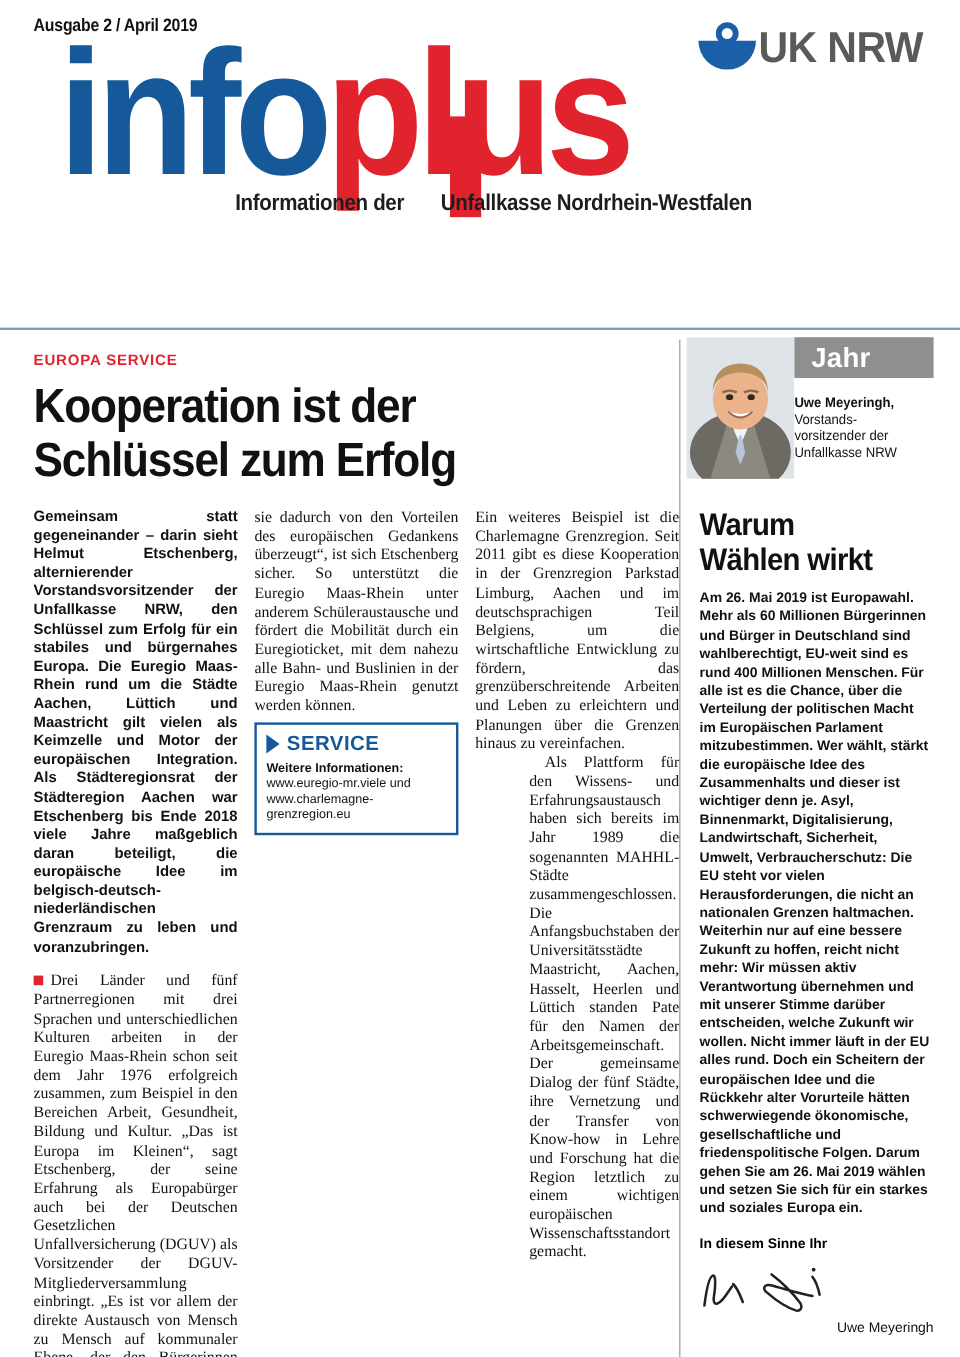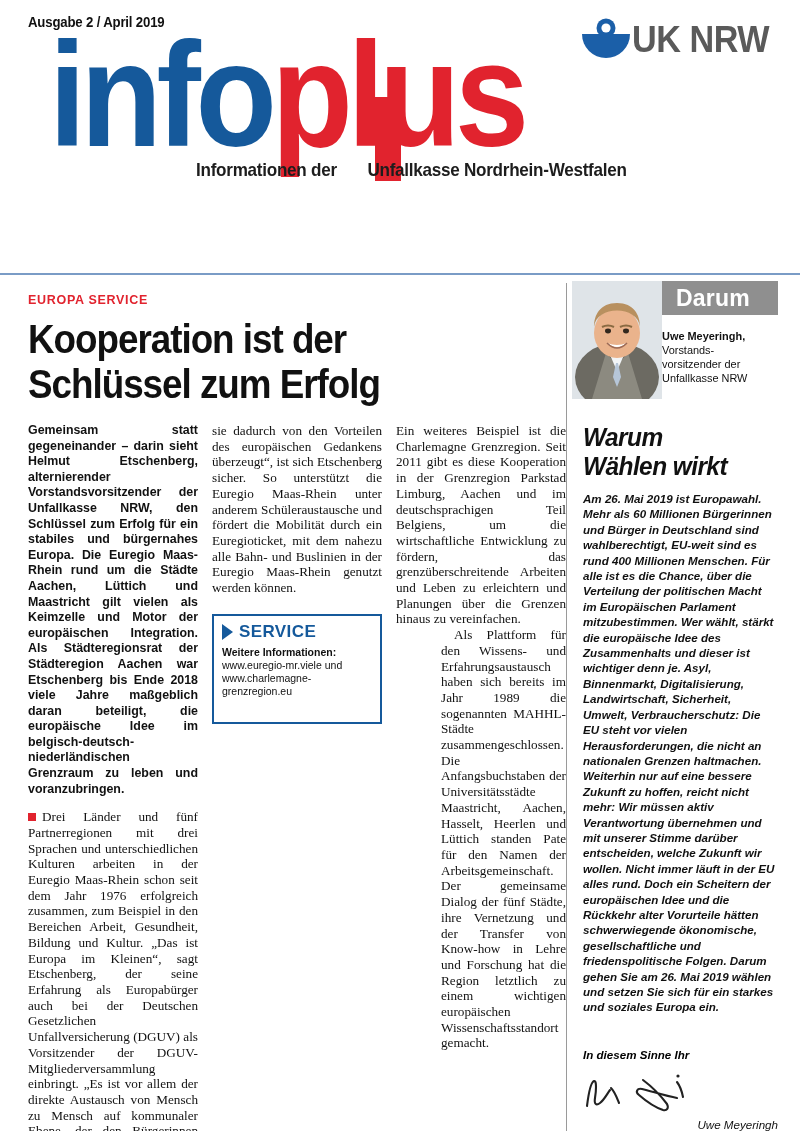--- a/index.html
+++ b/index.html
@@ -114,21 +114,21 @@
     align-items: flex-start;
   }
   .main-col { width: 538px; flex: 0 0 538px; }
   .divider-v {
     width: 1px;
     background: #9a9a9a;
     align-self: stretch;
     margin: 8px 0 0 0;
     flex: 0 0 1px;
   }
-  .side-col { flex: 1 1 auto; padding-left: 16px; font-style: italic; }
+  .side-col { flex: 1 1 auto; padding-left: 16px; }
   .portrait-wrap {
     position: absolute;
     right: 22px;
     top: 6px;
     display: flex;
     align-items: flex-start;
   }
   .portrait {
     width: 90px; height: 118px;
     display:block;
@@ -209,22 +209,22 @@
     display: inline-block;
     width: 8px; height: 8px;
     background: #e1232e;
     margin-right: 6px;
     position: relative;
     top: 0px;
   }
 
   .service-box {
     border: 2px solid #15599b;
-    padding: 6px 8px 24px 8px;
-    margin: 18px 0 7px 0;
+    padding: 6px 8px 8px 8px;
+    margin: 6px 0 7px 0;
     float: left;
     width: 100%;
   }
   .service-title {
     display: flex;
     align-items: center;
     gap: 6px;
     margin-bottom: 4px;
   }
   .tri {
@@ -283,21 +283,21 @@
     line-height: 15.4px;
     color: #111;
     margin: 0;
     text-align: left;
   }
   .side-sign-intro {
     font-family: "Liberation Sans", sans-serif;
     font-weight: bold;
     font-size: 11.6px;
     line-height: 15.4px;
-    margin-top: 32px;
+    margin-top: 14px;
   }
   .sig { margin: 6px 0 4px -2px; display:block; }
   .side-name {
     font-family: "Liberation Sans", sans-serif;
     font-size: 11.6px;
     color: #111;
     text-align: right;
   }
 </style>
 </head>
@@ -344,21 +344,21 @@
       <ellipse cx="45" cy="52" rx="23" ry="25" fill="#eab38c"></ellipse>
       <path d="M22 46 C24 24 66 24 68 46 C68 34 62 22 45 22 C28 22 22 34 22 46 Z" fill="#b8905f"></path>
       <ellipse cx="36" cy="50" rx="3" ry="2.4" fill="#33281e"></ellipse>
       <ellipse cx="54" cy="50" rx="3" ry="2.4" fill="#33281e"></ellipse>
       <path d="M30 46 Q36 43 42 46" stroke="#8a6a42" stroke-width="2" fill="none"></path>
       <path d="M48 46 Q54 43 60 46" stroke="#8a6a42" stroke-width="2" fill="none"></path>
       <path d="M35 62 Q45 70 55 62 Q45 66 35 62 Z" fill="#ffffff"></path>
       <path d="M35 62 Q45 72 55 62" stroke="#9c6a55" stroke-width="1.6" fill="none"></path>
     </svg>
     <div style="width:116px;">
-      <div class="start-badge">Darum</div>
+      <div class="start-badge">Jahr</div>
       <div class="byline">
         <div class="nm">Uwe Meyeringh,</div>
         <div>Vorstands-</div>
         <div>vorsitzender der</div>
         <div>Unfallkasse NRW</div>
       </div>
     </div>
   </div>
 
   <div class="layout">

